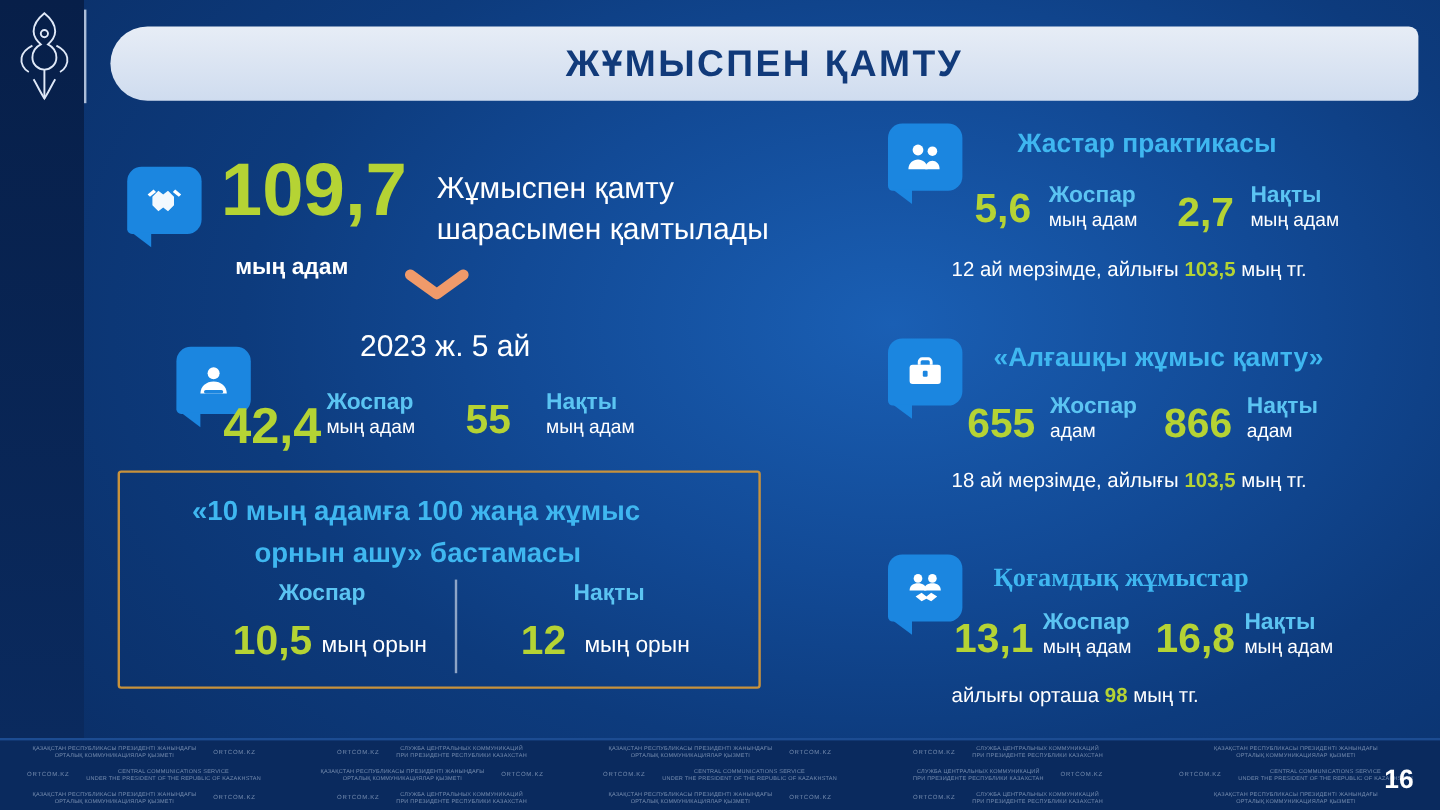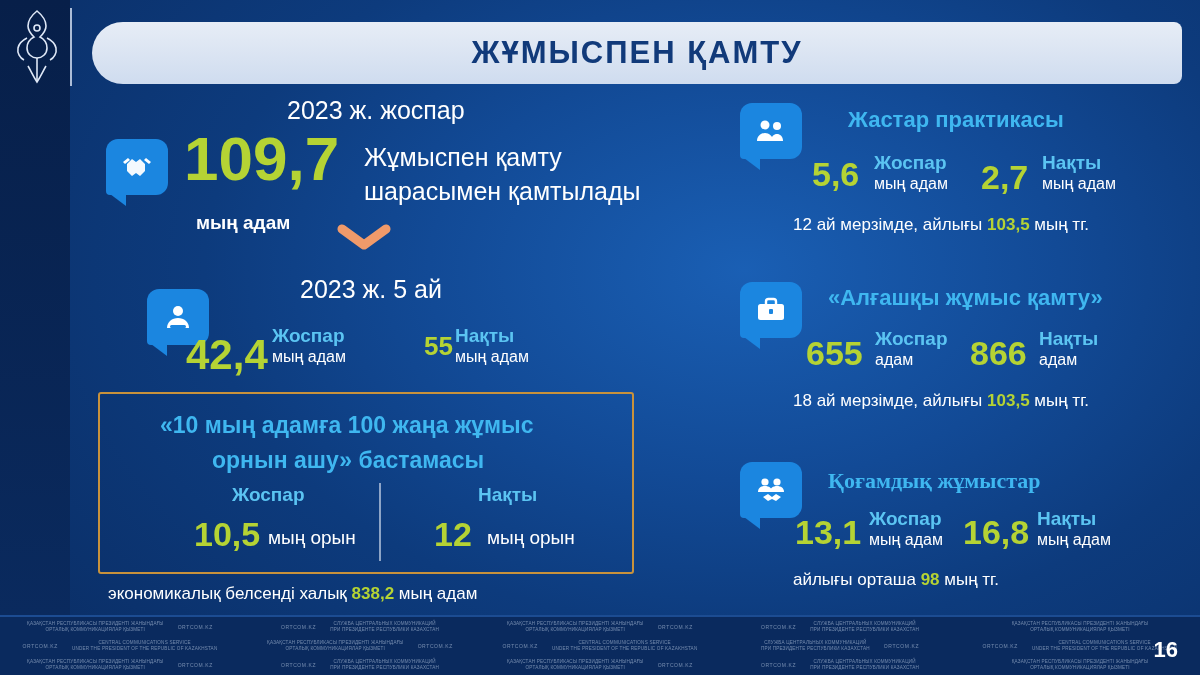--- a/index.html
+++ b/index.html
@@ -82,21 +82,21 @@
   #big-desc { position:absolute; left: 364px; top: 140px; font-size: 25px; color:#ffffff; line-height: 34px; }
   .chev {
     position:absolute; left: 336px; top: 222px; width: 56px; height: 30px;
   }
   
   #m5-title { position:absolute; left: 300px; top: 275px; font-size: 25px; color:#ffffff; }
   #bubble-worker { left: 147px; top: 289px; }
   #m5-plan-num { position:absolute; left: 186px; top: 331px; font-size: 42px; }
   #m5-plan-l1 { position:absolute; left: 272px; top: 325px; font-size: 19px; }
   #m5-plan-l2 { position:absolute; left: 272px; top: 348px; font-size: 16px; }
-  #m5-fact-num { position:absolute; left: 424px; top: 331px; font-size: 26px; }
+  #m5-fact-num { position:absolute; left: 388px; top: 331px; font-size: 34px; }
   #m5-fact-l1 { position:absolute; left: 455px; top: 325px; font-size: 19px; }
   #m5-fact-l2 { position:absolute; left: 455px; top: 348px; font-size: 16px; }
   
   .box {
     position: absolute; left: 98px; top: 392px;
     width: 536px; height: 182px;
     border: 2px solid #c8923c;
     border-radius: 3px;
   }
   #init-l1 { position:absolute; left: 160px; top: 412px; font-size: 23px; color:#3fb7f0; font-weight:bold; }
@@ -176,21 +176,20 @@
       <path d="M14 58c3 5 5 10 9 16 4-6 6-11 9-16"></path>
       <circle cx="23" cy="20" r="3"></circle>
     </svg>
   </div>
   <div class="emblem-rule"></div>
 
   <div class="title-bar">
     <h1>ЖҰМЫСПЕН ҚАМТУ</h1>
   </div>
 
-  <div id="plan2023-label">2023 ж. жоспар</div>
 
   <div class="bubble" id="bubble-handshake">
     <svg viewBox="0 0 34 34" fill="#ffffff">
       <path d="M7 14l5-5 4 3 4-3 5 5v7l-5 5-4-3-4 3-5-5z" opacity=".95"></path>
       <path d="M3 12l5-4 2 2-5 4z"></path>
       <path d="M31 12l-5-4-2 2 5 4z"></path>
     </svg>
   </div>
   <div id="big-num" class="green-num">109,7</div>
   <div id="big-num-unit">мың адам</div>
@@ -224,25 +223,20 @@
   <div id="init-l1">«10 мың адамға 100 жаңа жұмыс</div>
   <div id="init-l2">орнын ашу» бастамасы</div>
   <div class="vdiv"></div>
   <div id="init-plan-lbl" class="lbl-blue">Жоспар</div>
   <div id="init-plan-num" class="green-num">10,5</div>
   <div id="init-plan-unit" class="white-txt">мың орын</div>
   <div id="init-fact-lbl" class="lbl-blue">Нақты</div>
   <div id="init-fact-num" class="green-num">12</div>
   <div id="init-fact-unit" class="white-txt">мың орын</div>
 
-  <div id="footnote">
-    <span>экономикалық белсенді халық</span>
-    <span class="green-num">838,2</span>
-    <span>мың адам</span>
-  </div>
 
   <div class="bubble" id="bubble-youth">
     <svg viewBox="0 0 34 34" fill="#ffffff">
       <circle cx="11" cy="11" r="4.5"></circle>
       <circle cx="23" cy="12" r="4"></circle>
       <path d="M3 27c0-5 4-8 8-8s8 3 8 8z"></path>
       <path d="M17 27c0-4.5 3-7 6-7s6 2.5 6 7z"></path>
     </svg>
   </div>
   <div class="heading-blue" id="youth-title">Жастар практикасы</div>

